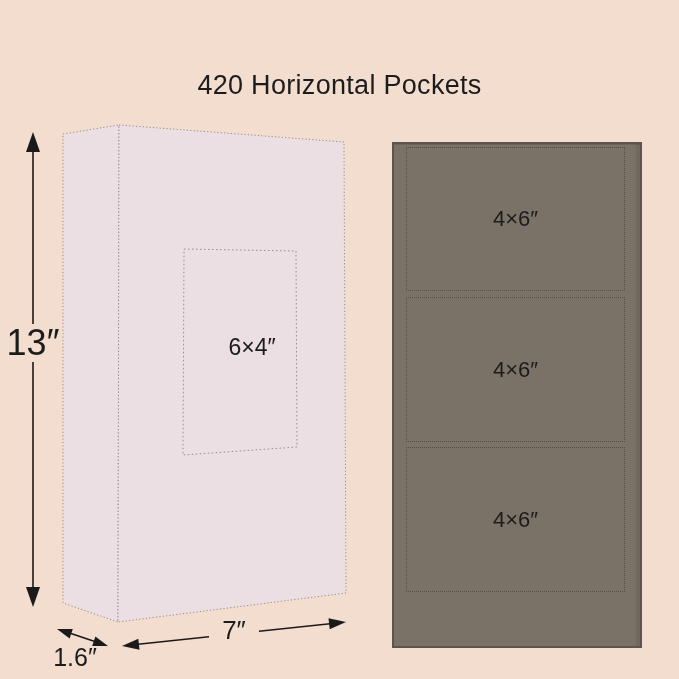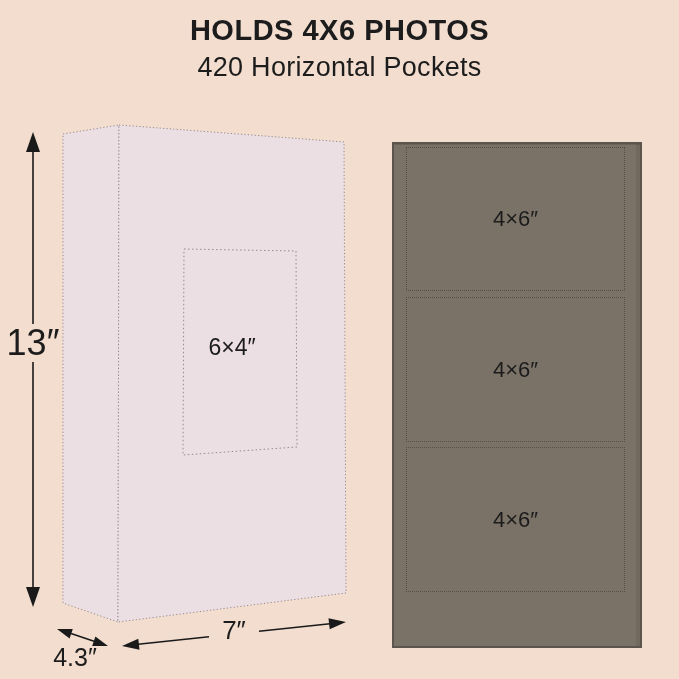--- a/index.html
+++ b/index.html
@@ -11,36 +11,36 @@
     font-family:"Liberation Sans",sans-serif;
     color:var(--text,#1c1c1c);
   }
   .headline{
     position:absolute;top:14px;left:0;width:100%;
     text-align:center;
     font-size:29px;font-weight:bold;letter-spacing:.5px;
     margin:0;
   }
   .subheadline{
-    position:absolute;top:52px;left:0;width:100%;
+    position:absolute;top:70px;left:0;width:100%;
     text-align:center;
     font-size:27px;font-weight:normal;letter-spacing:.3px;
     margin:0;
   }
   .album-svg{position:absolute;left:0;top:0;}
   .dim-label{
     position:absolute;
     transform:translate(-50%,-50%);
     white-space:nowrap;
     color:var(--text,#1c1c1c);
   }
   .lbl-height{left:33px;top:343px;font-size:36px;}
   .lbl-width{left:234px;top:630px;font-size:26px;}
   .lbl-depth{left:75px;top:657px;font-size:25px;}
-  .lbl-window{left:232px;top:347px;font-size:23px;}
+  .lbl-window{left:252px;top:347px;font-size:23px;}
   .page{
     position:absolute;
     left:392px;top:142px;width:250px;height:506px;
     box-sizing:border-box;
     background:var(--page-fill,#7b7267);
     border:2px solid var(--page-border,#5c554d);
     box-shadow:inset -4px 0 0 rgba(0,0,0,0.08), inset 0 1px 0 rgba(0,0,0,0.12);
     text-decoration:underline;
   }
   .pocket{
@@ -63,21 +63,20 @@
     transform:translate(-50%,-50%);
     font-size:25px;
     white-space:nowrap;
   }
 </style>
 </head>
 <body>
 
 <div class="canvas">
 
-  <h1 class="headline">HOLDS 4X6 PHOTOS</h1>
   <h2 class="subheadline">420 Horizontal Pockets</h2>
 
   <svg class="album-svg" width="679" height="679" viewBox="0 0 679 679">
 
     <polygon points="63,134 119,125 118,622 63,603" fill="var(--album-fill,#ecdfe3)" stroke="var(--outline,#948a8d)" stroke-width="1" stroke-dasharray="1.2 2.2"></polygon>
 
     <polygon points="119,125 344,142 346,593 118,622" fill="var(--album-fill,#ecdfe3)" stroke="var(--outline,#948a8d)" stroke-width="1" stroke-dasharray="1.2 2.2"></polygon>
 
     <polygon points="184,249 296,251 297,447 183,455" fill="none" stroke="var(--outline,#948a8d)" stroke-width="1" stroke-dasharray="1.5 2.5"></polygon>
 
@@ -97,21 +96,21 @@
 
     <g stroke="var(--arrow,#1a1a1a)" fill="var(--arrow,#1a1a1a)">
       <line x1="71" y1="633.6" x2="94" y2="641.2" stroke-width="1.6"></line>
       <polygon points="57,629 69.6,638.5 72.8,629.0" stroke="none"></polygon>
       <polygon points="108,646 92.2,646.0 95.4,636.5" stroke="none"></polygon>
     </g>
   </svg>
 
   <span class="dim-label lbl-height">13″</span>
   <span class="dim-label lbl-width">7″</span>
-  <span class="dim-label lbl-depth">4.3″</span>
+  <span class="dim-label lbl-depth">1.6″</span>
   <span class="dim-label lbl-window">6×4″</span>
 
   <div class="page">
     <div class="pocket pocket-1">
       <span class="pocket-label">4×6″</span>
     </div>
     <div class="pocket pocket-2">
       <span class="pocket-label">4×6″</span>
     </div>
     <div class="pocket pocket-3">

